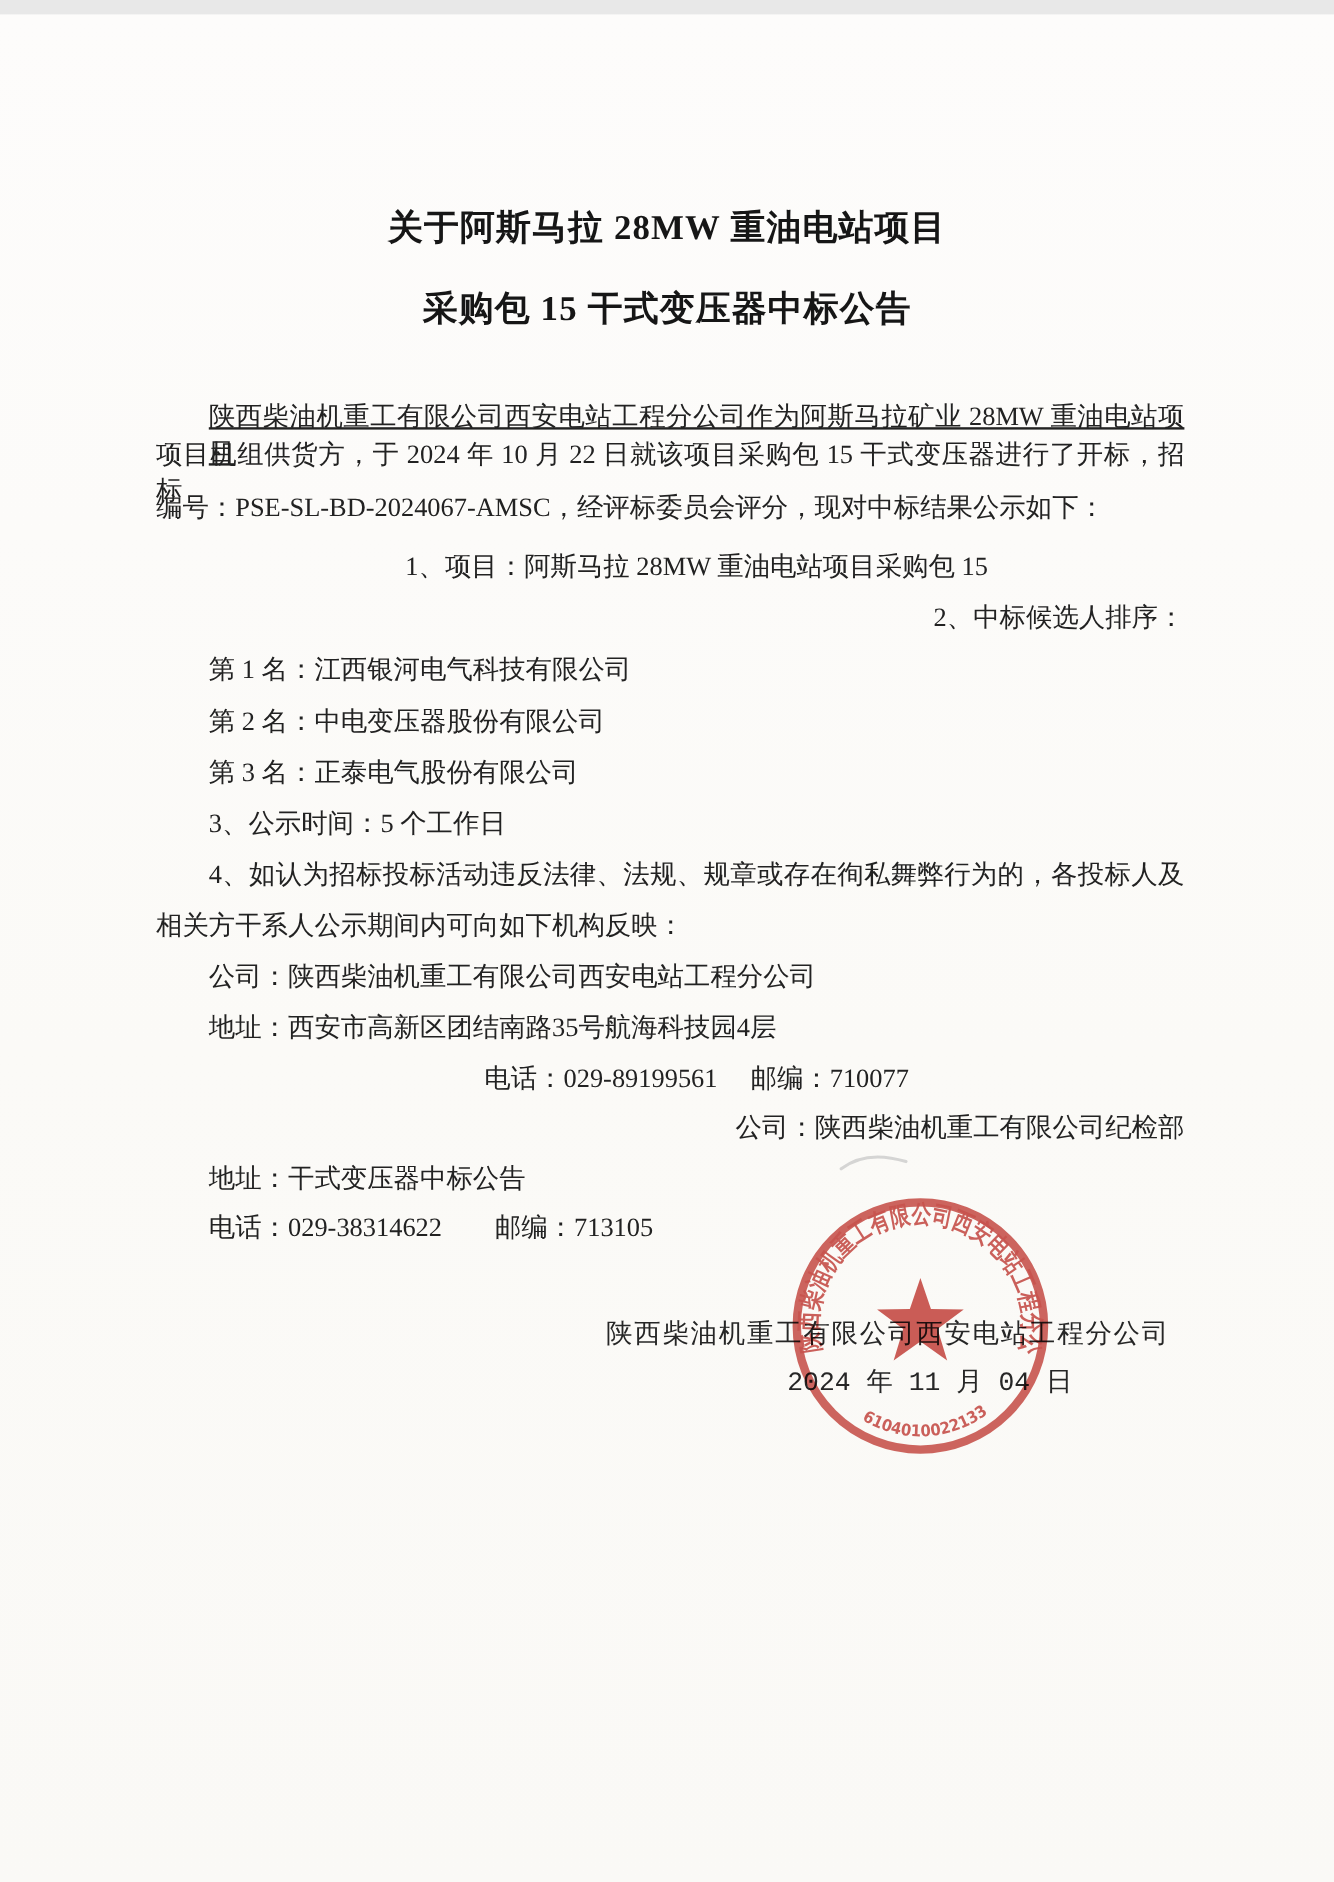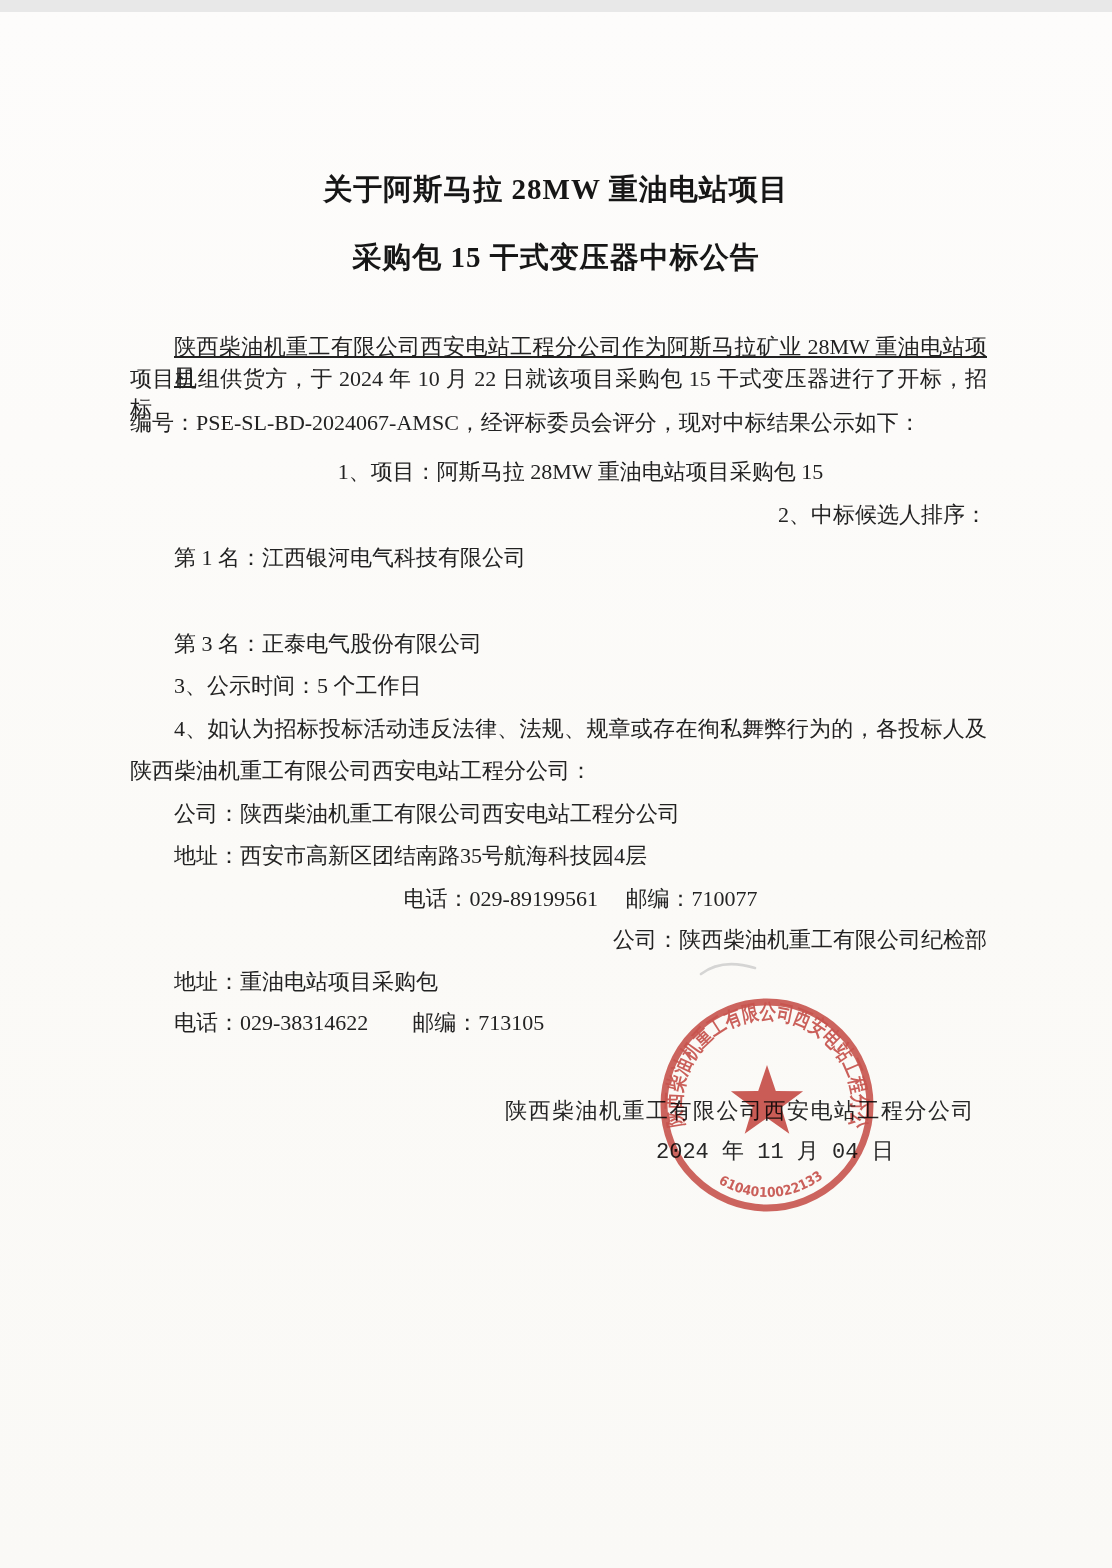--- a/index.html
+++ b/index.html
@@ -50,30 +50,31 @@
   <div class="title" style="top:158px;">关于阿斯马拉 28MW 重油电站项目</div>
   <div class="title" style="top:226px;">采购包 15 干式变压器中标公告</div>
 
   <div class="line ind fill" style="top:320px;text-decoration:underline;">陕西柴油机重工有限公司西安电站工程分公司作为阿斯马拉矿业 28MW 重油电站项目</div>
   <div class="line fill" style="top:352px;">项目机组供货方，于 2024 年 10 月 22 日就该项目采购包 15 干式变压器进行了开标，招标</div>
   <div class="line" style="top:396px;">编号：PSE-SL-BD-2024067-AMSC，经评标委员会评分，现对中标结果公示如下：</div>
 
   <div class="line ind" style="top:445px;text-align:center;">1、项目：阿斯马拉 28MW 重油电站项目采购包 15</div>
   <div class="line ind" style="top:488px;text-align:right;">2、中标候选人排序：</div>
   <div class="line ind" style="top:531px;">第 1 名：江西银河电气科技有限公司</div>
+  <div class="line ind" style="top:574px;">第 2 名：中电变压器股份有限公司</div>
   <div class="line ind" style="top:617px;">第 3 名：正泰电气股份有限公司</div>
   <div class="line ind" style="top:659px;">3、公示时间：5 个工作日</div>
   <div class="line ind fill" style="top:702px;">4、如认为招标投标活动违反法律、法规、规章或存在徇私舞弊行为的，各投标人及</div>
-  <div class="line" style="top:744px;">陕西柴油机重工有限公司西安电站工程分公司：</div>
+  <div class="line" style="top:744px;">相关方干系人公示期间内可向如下机构反映：</div>
 
   <div class="line ind" style="top:787px;">公司：陕西柴油机重工有限公司西安电站工程分公司</div>
   <div class="line ind" style="top:829px;">地址：西安市高新区团结南路35号航海科技园4层</div>
   <div class="line ind" style="top:872px;text-align:center;">电话：029-89199561　 邮编：710077</div>
   <div class="line ind" style="top:913px;text-align:right;">公司：陕西柴油机重工有限公司纪检部</div>
-  <div class="line ind" style="top:955px;">地址：重油电站项目采购包</div>
+  <div class="line ind" style="top:955px;">地址：干式变压器中标公告</div>
   <div class="line ind" style="top:996px;">电话：029-38314622　　邮编：713105</div>
 
   <div class="sig">陕西柴油机重工有限公司西安电站工程分公司</div>
   <div class="sig-date">2024 年 11 月 04 日</div>
 
   <svg class="pencil-mark" viewBox="0 0 62 24" xmlns="http://www.w3.org/2000/svg">
     <path d="M3 16 C 16 6, 34 3, 57 10" fill="none" stroke="#bdbdbd" stroke-width="2.6" stroke-linecap="round"></path>
   </svg>
 
   <svg class="stamp" viewBox="0 0 224 224" xmlns="http://www.w3.org/2000/svg" xmlns:xlink="http://www.w3.org/1999/xlink">

